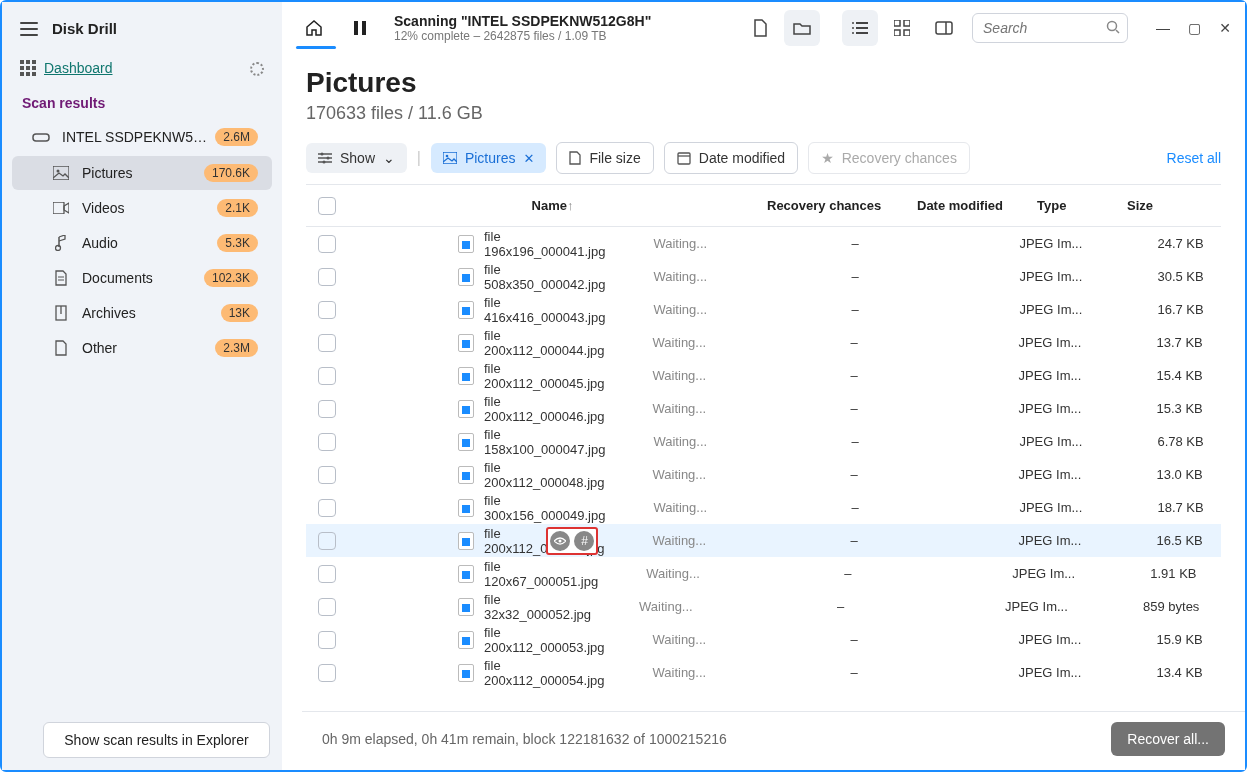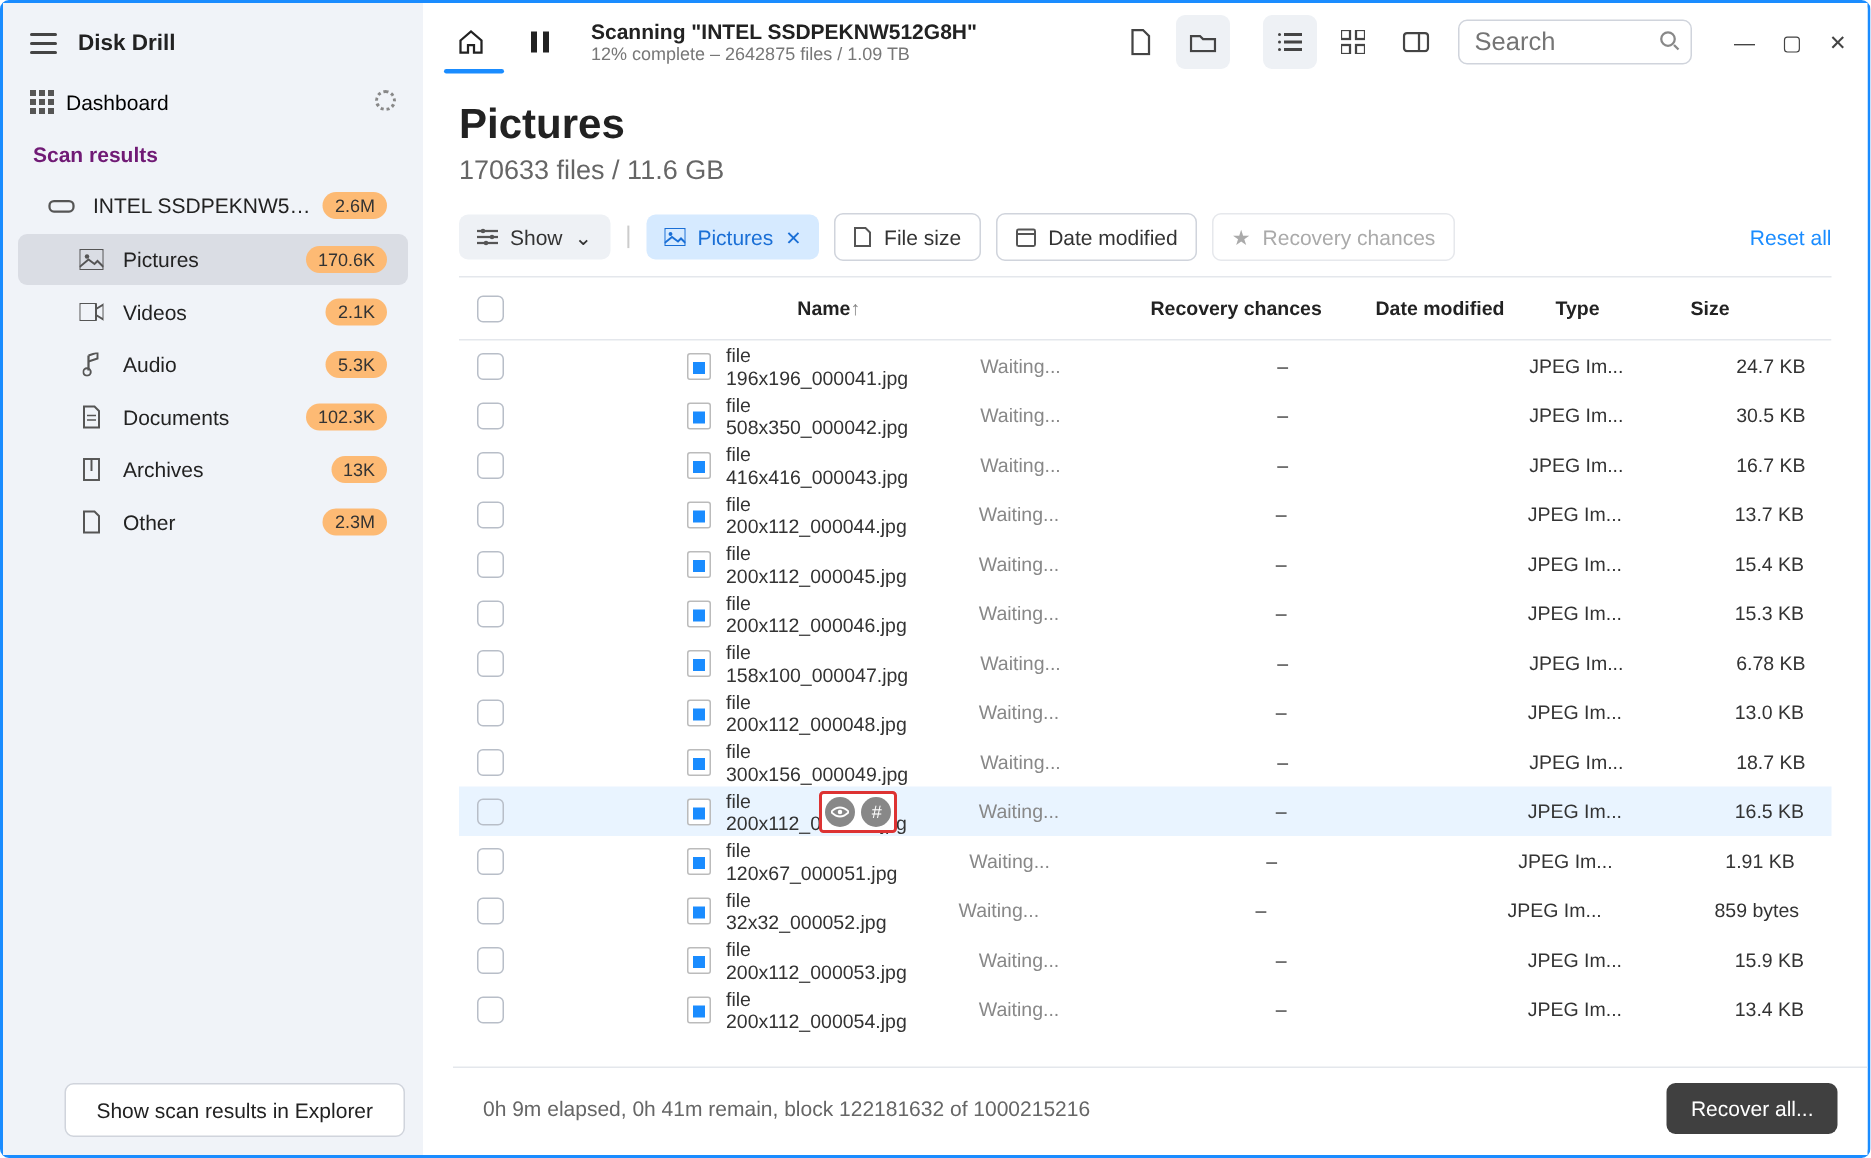--- a/index.html
+++ b/index.html
@@ -3,41 +3,41 @@
 <meta charset="utf-8">
 <style>
 * { box-sizing: border-box; margin: 0; padding: 0; font-family: -apple-system, "Segoe UI", Arial, sans-serif; }
 html, body { width: 1247px; height: 772px; overflow: hidden; background: #fff; }
 .app { display: flex; width: 100%; height: 100%; border: 2px solid #1a8cff; border-radius: 6px; }
 .sidebar { width: 280px; background: #f0f3f8; display: flex; flex-direction: column; padding-top: 8px; }
 .sb-header { display: flex; align-items: center; gap: 14px; padding: 10px 18px 14px; }
 .hamburger { width: 18px; height: 14px; display: flex; flex-direction: column; justify-content: space-between; cursor: pointer; }
 .hamburger span { height: 2px; background: #444; border-radius: 1px; }
 .sb-title { font-size: 15px; font-weight: 600; color: #222; }
-.sb-row { display: flex; align-items: flex-start; justify-content: space-between; padding: 9px 18px 9px 42px; font-size: 14px; color: #000000; cursor: pointer; position: relative; }
+.sb-row { display: flex; align-items: flex-end; justify-content: space-between; padding: 9px 18px 9px 42px; font-size: 14px; color: #0f766e; cursor: pointer; position: relative; text-decoration: underline; }
 .sb-row .icon { position: absolute; left: 18px; width: 16px; height: 16px; display: flex; align-items: center; justify-content: center; color: #555; }
 .sb-section { font-size: 14px; font-weight: 600; padding: 10px 20px 8px; color: #701a75; }
 .badge { background: #fdba74; color: #333; font-size: 12px; padding: 2px 8px; border-radius: 10px; min-width: 34px; text-align: center; }
 .sb-sub { padding: 8px 14px 8px 40px; font-size: 14px; color: #222; cursor: pointer; display: flex; align-items: center; justify-content: space-between; border-radius: 6px; margin: 1px 10px; }
 .sb-sub .left { display: flex; align-items: center; gap: 12px; overflow: hidden; }
 .sb-sub .icon { width: 18px; height: 18px; flex-shrink: 0; color: #555; display:flex;align-items:center;justify-content:center; }
 .sb-sub.active { background: #dadde4; }
 .spinner { width: 14px; height: 14px; border: 2px dotted #888; border-radius: 50%; }
 .sb-bottom { margin-top: auto; padding: 12px; margin-left: 29px; }
 .explorer-btn { width: 100%; background: #fff; border: 1px solid #d0d4dc; border-radius: 6px; padding: 9px; font-size: 14px; color: #222; cursor: pointer; }
 .main { flex: 1; display: flex; flex-direction: column; background: #fff; min-width: 0; }
 .topbar { display: flex; align-items: center; padding: 8px 14px 0 14px; gap: 10px; }
 .tb-btn { width: 36px; height: 36px; display: flex; align-items: center; justify-content: center; border-radius: 6px; cursor: pointer; color: #222; }
 .tb-btn.active { background: #eef1f5; }
 .tb-title { flex-direction: column; display: flex; justify-content: center; margin-left: 6px; margin-right: auto; }
 .tb-title .t { font-size: 14px; font-weight: 600; color: #222; }
 .tb-title .s { font-size: 12px; color: #777; }
 .tb-group { display: flex; gap: 6px; }
 .search-box { position: relative; }
-.search-box input { width: 156px; height: 30px; border: 1px solid #d0d4dc; border-radius: 6px; padding: 0 28px 0 10px; font-size: 17px; }
+.search-box input { width: 156px; height: 30px; border: 1px solid #d0d4dc; border-radius: 6px; padding: 0 28px 0 10px; font-size: 14px; font-style: italic; }
 .search-box .sicon { position: absolute; right: 8px; top: 7px; color: #888; }
 .winctrls { display: flex; gap: 18px; margin-left: 18px; color: #444; }
 .winctrls span { cursor: pointer; font-size: 14px; }
 .active-tab-line { height: 3px; background: #1a8cff; width: 40px; margin-left: 14px; border-radius: 2px; }
 .content { padding: 18px 24px 0 24px; flex: 1; display: flex; flex-direction: column; min-height: 0; }
 .page-title { font-size: 28px; font-weight: 700; color: #222; margin-bottom: 4px; }
 .page-sub { font-size: 18px; color: #666; margin-bottom: 18px; }
 .filters { display: flex; align-items: center; gap: 10px; margin-bottom: 10px; }
 .chip { display: inline-flex; align-items: center; gap: 8px; background: #eef1f5; border-radius: 6px; padding: 7px 12px; font-size: 14px; color: #333; cursor: pointer; }
 .chip.blue { background: #d6eaff; color: #1a6fd6; }
@@ -53,21 +53,21 @@
 .trow.hovered { background: #e9f4ff; }
 .chk { width: 18px; height: 18px; border: 1.5px solid #b8bec8; border-radius: 4px; cursor: pointer; margin-left: 8px; }
 .file-cell { display: flex; align-items: center; gap: 10px; padding-left: 60px; position:relative;}
 .file-icon { width: 16px; height: 18px; background: linear-gradient(#fff,#fff); border: 1px solid #bbb; border-radius: 2px; position: relative; flex-shrink:0;}
 .file-icon::after { content: ""; position: absolute; left: 3px; top: 5px; width: 8px; height: 8px; background: #1a8cff; }
 .recov { color: #888; }
 .hover-actions { display:flex; gap:4px; position:absolute; right:6px; }
 .hover-actions.boxed { border:2px solid #d33; padding:2px; border-radius:3px; background:#fff;}
 .hover-actions .ha { width:20px;height:20px;border-radius:50%;background:#888;color:#fff;display:flex;align-items:center;justify-content:center;font-size:12px;}
 .statusbar { display: flex; align-items: center; justify-content: space-between; padding: 10px 20px 14px; border-top: 1px solid #e4e7ec; font-size: 14px; color: #666; margin-left: 20px; }
-.recover-btn { background: #404040; color: #fff; border: none; border-radius: 6px; padding: 9px 16px; font-size: 14px; cursor: pointer; }
+.recover-btn { background: #737373; color: #fff; border: none; border-radius: 6px; padding: 9px 16px; font-size: 14px; cursor: pointer; }
 svg { display: block; }
 .ellipsis { white-space: nowrap; overflow: hidden; text-overflow: ellipsis; }
 </style>
 </head>
 <body>
 
 <div class="app">
 
   <aside class="sidebar">
     <div class="sb-header">

